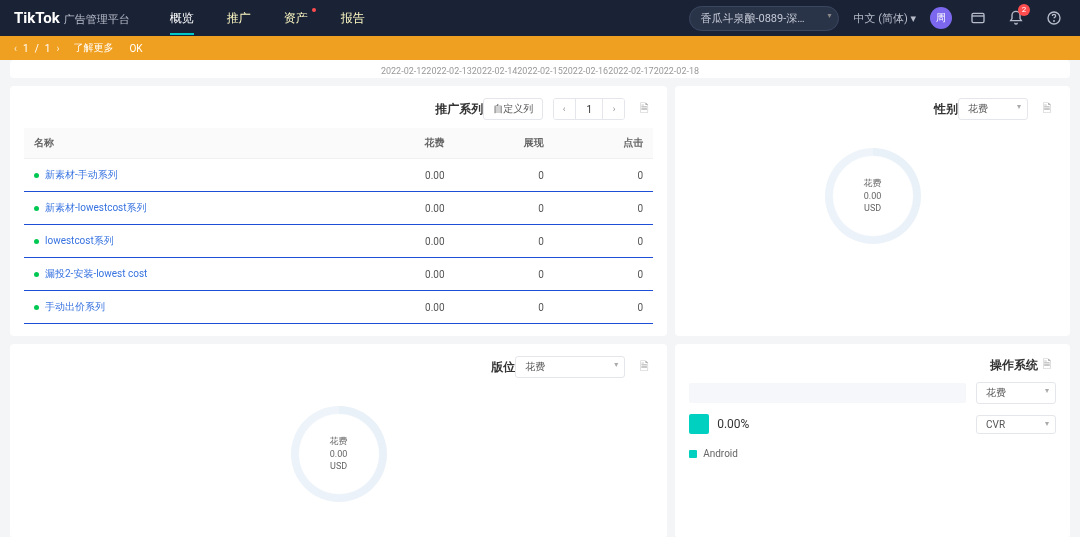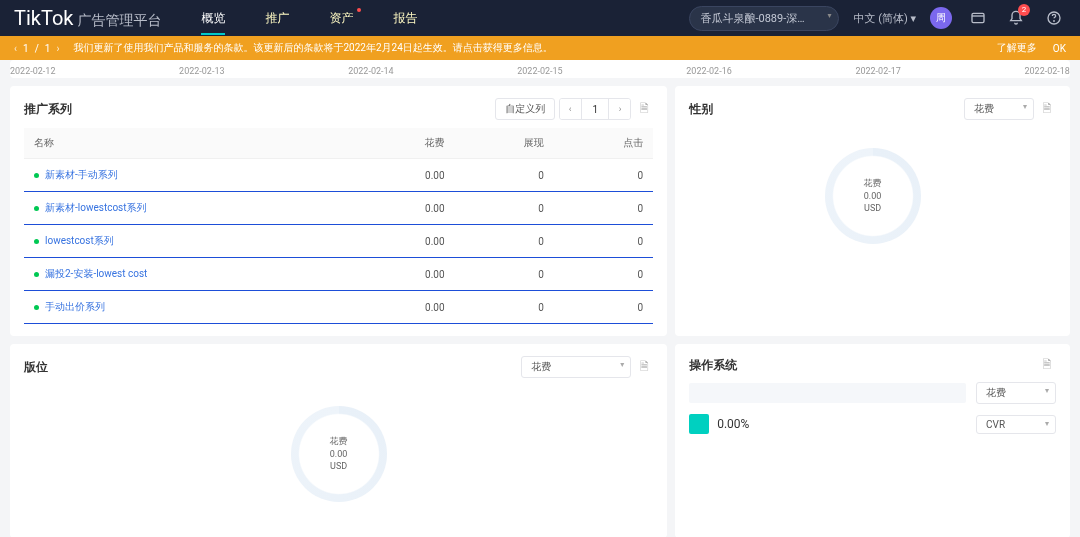--- a/index.html
+++ b/index.html
@@ -1,53 +1,53 @@
 <!DOCTYPE html>
 <html><head>
 <meta charset="utf-8">
 <style>
 *{margin:0;padding:0;box-sizing:border-box}
 body{font-family:-apple-system,BlinkMacSystemFont,"Segoe UI",Roboto,"Helvetica Neue",Arial,sans-serif;font-size:12px;background:#f4f5f7;color:#333;width:1080px;height:537px;overflow:hidden}
 .header{background:#1a2236;height:36px;display:flex;align-items:center;padding:0 14px;color:#fff}
 .brand{display:flex;align-items:baseline;gap:4px}
-.brand-logo{font-weight:400;font-size:20px}
-.brand-sub{font-size:14px;color:#b8bdc9}
-.nav{display:flex;margin-left:26px;gap:12px}
+.brand-logo{font-weight:700;font-size:15px}
+.brand-sub{font-size:11px;color:#b8bdc9}
+.nav{display:flex;margin-left:26px;gap:5px}
 .nav-item{padding:8px 14px;color:#fef9c3;cursor:pointer;font-size:12px;position:relative}
 .nav-item.active{color:#fff}
 .nav-item.active::after{content:"";position:absolute;bottom:0;left:14px;right:14px;height:2px;background:#00c9c9}
 .nav-item .dot{position:absolute;top:6px;right:6px;width:4px;height:4px;background:#ff4d4f;border-radius:50%}
 .header-right{margin-left:auto;display:flex;align-items:center;gap:14px}
 .account-select{background:#2a3449;border:1px solid #3a4560;border-radius:14px;padding:4px 18px 4px 10px;color:#c4c9d5;font-size:11px;cursor:pointer;min-width:150px;position:relative}
 .account-select::after{content:"▾";position:absolute;right:7px;font-size:8px;color:#888}
 .lang{color:#b8bdc9;font-size:11px;cursor:pointer}
 .icon-btn{width:24px;height:24px;display:flex;align-items:center;justify-content:center;cursor:pointer;position:relative;color:#b8bdc9}
 .avatar{width:22px;height:22px;border-radius:50%;background:#7b68ee;display:flex;align-items:center;justify-content:center;color:#fff;font-size:10px;cursor:pointer}
 .badge{position:absolute;top:-2px;right:-2px;background:#ff4d4f;color:#fff;font-size:8px;border-radius:8px;padding:0 3px;min-width:12px;text-align:center;line-height:12px}
 .banner{background:#f0a020;color:#fff;height:24px;display:flex;align-items:center;padding:0 14px;font-size:10px}
 .banner-pager{display:flex;align-items:center;gap:6px;margin-right:14px}
 .banner-arrow{cursor:pointer;opacity:.8}
 .banner-text{flex:1}
 .banner-more{cursor:pointer;margin-right:16px}
 .banner-ok{cursor:pointer}
 .content{padding:0 10px 10px;display:flex;flex-direction:column;gap:8px}
-.timeline{background:#fff;border-radius:4px;padding:6px 0 2px;display:flex;justify-content:space-between}
+.timeline{background:#fff;border-radius:4px;padding:6px 0 2px;display:flex;justify-content:center}
 .tl-date{font-size:9px;color:#999}
 .row{display:flex;gap:8px}
 .card{background:#fff;border-radius:4px;padding:12px 14px}
-.card-header{display:flex;align-items:center;justify-content:space-between;margin-bottom:8px}
+.card-header{display:flex;align-items:center;justify-content:flex-end;margin-bottom:8px}
 .card-title{font-size:12px;font-weight:600;color:#333}
-.controls{display:flex;align-items:center;gap:4px}
+.controls{display:flex;align-items:center;gap:10px}
 .btn-ghost{border:1px solid #e5e6eb;background:#fff;border-radius:3px;padding:3px 9px;font-size:10px;cursor:pointer;color:#555}
 .pager{display:flex;align-items:center;gap:1px;border:1px solid #e5e6eb;border-radius:3px;overflow:hidden}
 .pager-btn{width:20px;height:20px;display:flex;align-items:center;justify-content:center;cursor:pointer;font-size:9px;color:#888;background:#fff}
 .pager-num{width:28px;height:20px;display:flex;align-items:center;justify-content:center;font-size:10px;background:#fff;border-left:1px solid #e5e6eb;border-right:1px solid #e5e6eb}
 .doc-icon{width:18px;height:18px;display:flex;align-items:center;justify-content:center;color:#999;cursor:pointer;font-size:11px}
 .table{width:100%;border-collapse:collapse}
-.table th{text-align:left;font-size:10px;font-weight:400;color:#666;padding:8px 10px;border-bottom:1px solid #f0f0f0;background:#fafafa}
+.table th{text-align:left;font-size:10px;font-weight:700;color:#666;padding:8px 10px;border-bottom:1px solid #f0f0f0;background:#fafafa}
 .table th.num{text-align:right}
 .table td{font-size:10px;padding:9px 10px;border-bottom:1px solid #1d4ed8}
 .table td.num{text-align:right;color:#555}
 .name-cell{display:flex;align-items:center;gap:6px}
 .status-dot{width:5px;height:5px;border-radius:50%;background:#00c853}
 .name-link{color:#3773e0;cursor:pointer}
 .donut-wrap{display:flex;flex-direction:column;align-items:center;justify-content:center;height:140px}
 .donut{width:96px;height:96px;border-radius:50%;background:radial-gradient(circle,#fff 58%,transparent 60%),conic-gradient(#e8f0f8 0deg,#eef4fa 360deg);display:flex;align-items:center;justify-content:center;margin-bottom:4px;position:relative}
 .donut-center{text-align:center;font-size:9px;color:#666;line-height:1.4}
 .select{border:1px solid #e5e6eb;border-radius:3px;padding:3px 18px 3px 9px;font-size:10px;color:#555;background:#fff;cursor:pointer;position:relative;min-width:70px}
@@ -106,21 +106,20 @@
 </div>
 
 <div class="banner">
   <div class="banner-pager">
     <span class="banner-arrow">‹</span>
     <span>1</span>
     <span>/</span>
     <span>1</span>
     <span class="banner-arrow">›</span>
   </div>
-  <div class="banner-text">我们更新了使用我们产品和服务的条款。该更新后的条款将于2022年2月24日起生效。请点击获得更多信息。</div>
   <div class="banner-more">了解更多</div>
   <div class="banner-ok">OK</div>
 </div>
 
 <div class="content">
   <div class="timeline">
     <span class="tl-date">2022-02-12</span>
     <span class="tl-date">2022-02-13</span>
     <span class="tl-date">2022-02-14</span>
     <span class="tl-date">2022-02-15</span>
@@ -263,15 +262,19 @@
         <div class="os-row">
           <div class="os-bar"></div>
           <div class="select os-select"><span>花费</span></div>
         </div>
         <div class="os-row pct-row">
           <div class="pct-sq"></div>
           <div class="flex1">0.00%</div>
           <div class="select os-select"><span>CVR</span></div>
         </div>
       </div>
+      <div class="os-legend">
+        <div class="legend-sq"></div>
+        <span>Android</span>
+      </div>
     </div>
   </div>
 </div>
 
 </body></html>

